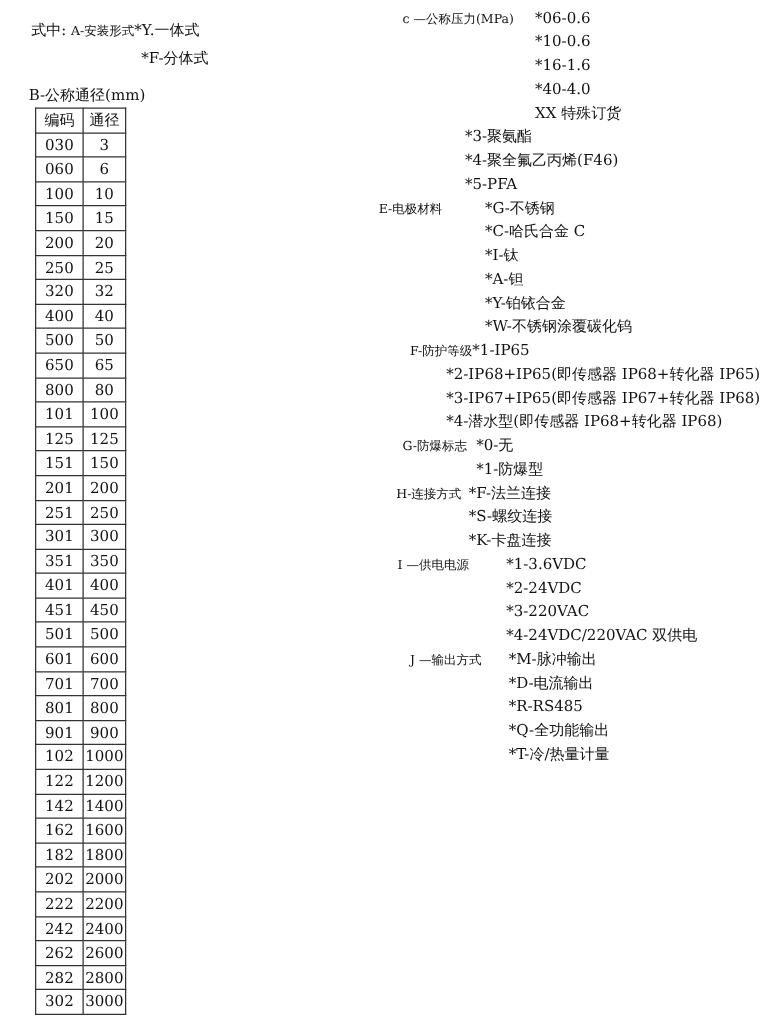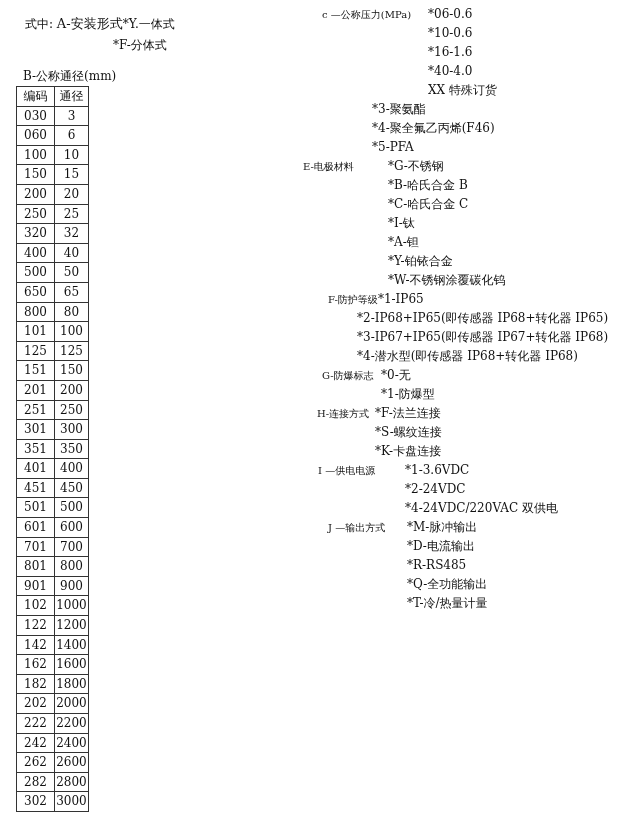--- a/index.html
+++ b/index.html
@@ -4,25 +4,25 @@
 <style>
   html,body{margin:0;padding:0;background:#fff;}
   #page{
     position:relative;width:625px;height:824px;background:#ffffff;
     font-family:"DejaVu Serif","Liberation Serif",serif;
     color:#111;overflow:hidden;
   }
   
   #intro{position:absolute;left:25px;top:12px;line-height:21px;white-space:nowrap;}
   #intro .small{font-size:12px;}
-  #intro .big{font-size:13px;}
+  #intro .big{font-size:10px;}
   #intro .line2{margin-left:88px;}
   #table-title{position:absolute;left:23px;top:68px;font-size:12px;white-space:nowrap;}
   #size-table{
-    position:absolute;left:16px;top:86px;border-collapse:collapse;
+    position:absolute;left:28px;top:86px;border-collapse:collapse;
   }
   #size-table td{
     border:1px solid #333;height:18.6px;padding:0;text-align:center;
     font-size:12px;line-height:18.6px;
   }
   #size-table td:first-child{width:37px;}
   #size-table td:last-child{width:33px;}
   
   #spec-sections{position:absolute;left:303px;top:5px;width:322px;}
   .section{position:relative;}
@@ -214,21 +214,20 @@
         <div class="line cont opt">*40-4.0</div>
         <div class="line cont opt">XX 特殊订货</div>
       </div>
       <div class="section sec-d">
         <div class="line cont opt">*3-聚氨酯</div>
         <div class="line cont opt">*4-聚全氟乙丙烯(F46)</div>
         <div class="line cont opt">*5-PFA</div>
       </div>
       <div class="section sec-e">
         <div class="line first"><span class="sec-label">E-电极材料</span><span class="opt">*G-不锈钢</span></div>
-        <div class="line cont opt">*B-哈氏合金 B</div>
         <div class="line cont opt">*C-哈氏合金 C</div>
         <div class="line cont opt">*I-钛</div>
         <div class="line cont opt">*A-钽</div>
         <div class="line cont opt">*Y-铂铱合金</div>
         <div class="line cont opt">*W-不锈钢涂覆碳化钨</div>
       </div>
       <div class="section sec-f">
         <div class="line first"><span class="sec-label">F-防护等级</span><span class="opt">*1-IP65</span></div>
         <div class="line cont opt">*2-IP68+IP65(即传感器 IP68+转化器 IP65)</div>
         <div class="line cont opt">*3-IP67+IP65(即传感器 IP67+转化器 IP68)</div>
@@ -239,20 +238,21 @@
         <div class="line cont opt">*1-防爆型</div>
       </div>
       <div class="section sec-h">
         <div class="line first"><span class="sec-label">H-连接方式</span><span class="opt">*F-法兰连接</span></div>
         <div class="line cont opt">*S-螺纹连接</div>
         <div class="line cont opt">*K-卡盘连接</div>
       </div>
       <div class="section sec-i">
         <div class="line first"><span class="sec-label">I —供电电源</span><span class="opt">*1-3.6VDC</span></div>
         <div class="line cont opt">*2-24VDC</div>
+        <div class="line cont opt">*3-220VAC</div>
         <div class="line cont opt">*4-24VDC/220VAC 双供电</div>
       </div>
       <div class="section sec-j">
         <div class="line first"><span class="sec-label">J —输出方式</span><span class="opt">*M-脉冲输出</span></div>
         <div class="line cont opt">*D-电流输出</div>
         <div class="line cont opt">*R-RS485</div>
         <div class="line cont opt">*Q-全功能输出</div>
         <div class="line cont opt">*T-冷/热量计量</div>
       </div>
     </div>

